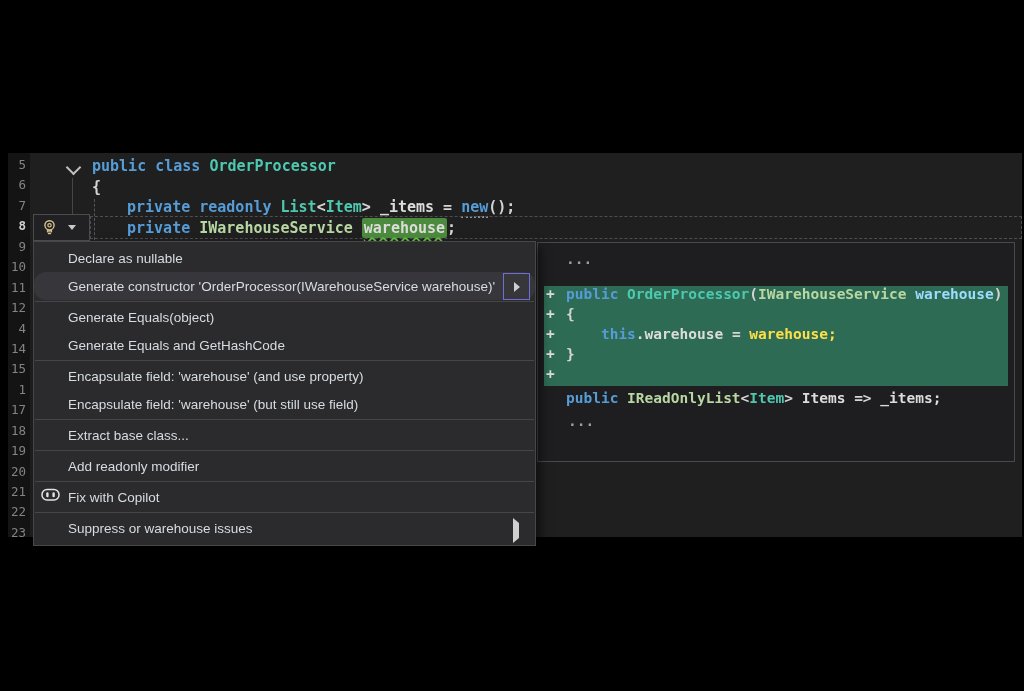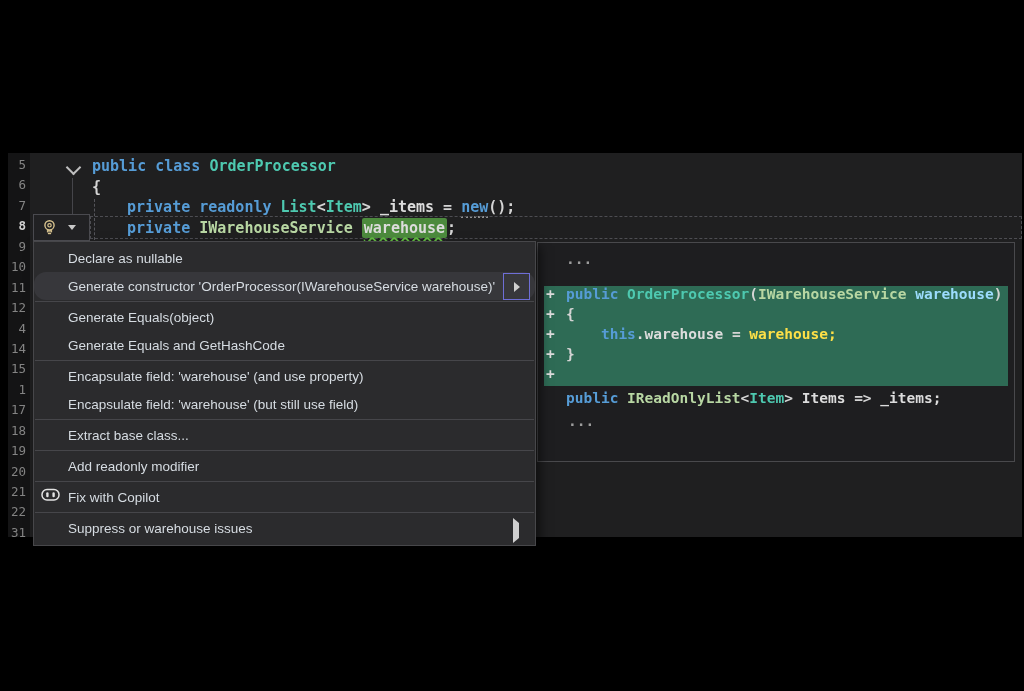--- a/index.html
+++ b/index.html
@@ -83,21 +83,21 @@
         <div class="ln">4</div>
         <div class="ln">14</div>
         <div class="ln">15</div>
         <div class="ln">1</div>
         <div class="ln">17</div>
         <div class="ln">18</div>
         <div class="ln">19</div>
         <div class="ln">20</div>
         <div class="ln">21</div>
         <div class="ln">22</div>
-        <div class="ln">31</div>
+        <div class="ln">23</div>
       </div>
 
     <span class="fold-chevron"></span>
     <span class="fold-guide"></span>
     <span class="indent-guide"></span>
     <div class="current-line-box"></div>
 
     <div class="code-line cl5"><span style="color: rgb(86, 156, 214);">public class </span><span style="color: rgb(78, 201, 176);">OrderProcessor</span></div>
     <div class="code-line cl6"><span style="color: rgb(212, 212, 212);">{</span></div>
     <div class="code-line cl7"><span style="color: rgb(86, 156, 214);">private readonly </span><span style="color: rgb(78, 201, 176);">List</span><span style="color: rgb(212, 212, 212);">&lt;</span><span style="color: rgb(78, 201, 176);">Item</span><span style="color: rgb(212, 212, 212);">&gt; </span><span style="color: rgb(220, 220, 220);">_items </span><span style="color: rgb(212, 212, 212);">= </span><span class="tok-dots" style="color: rgb(86, 156, 214);">new</span><span style="color: rgb(212, 212, 212);">();</span></div>

